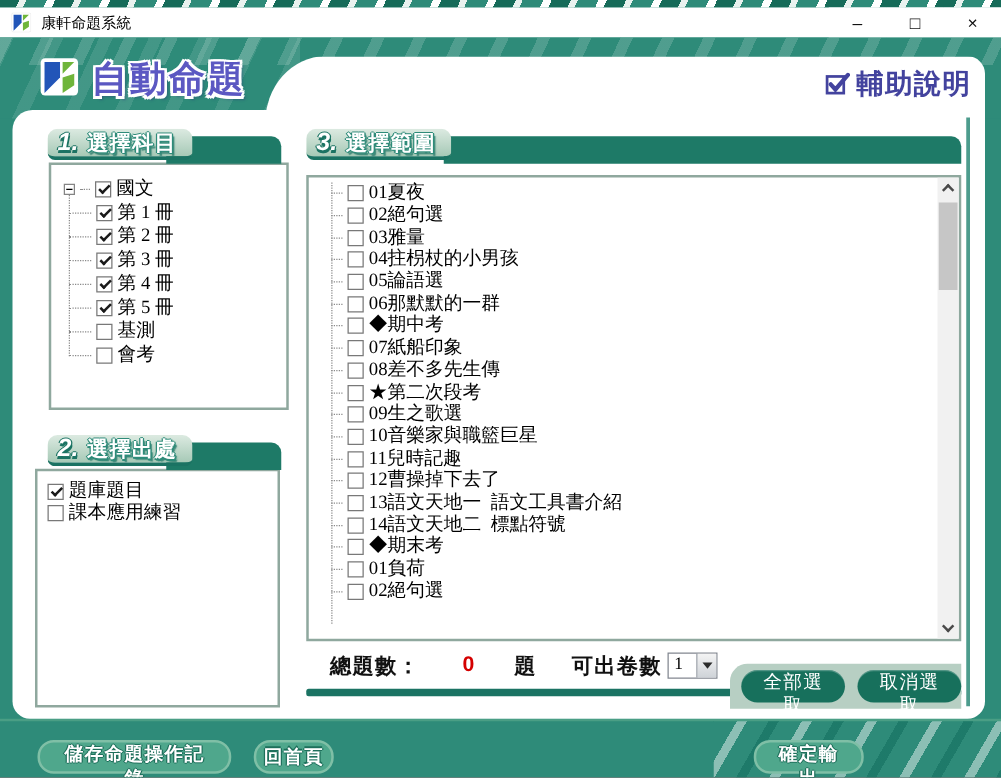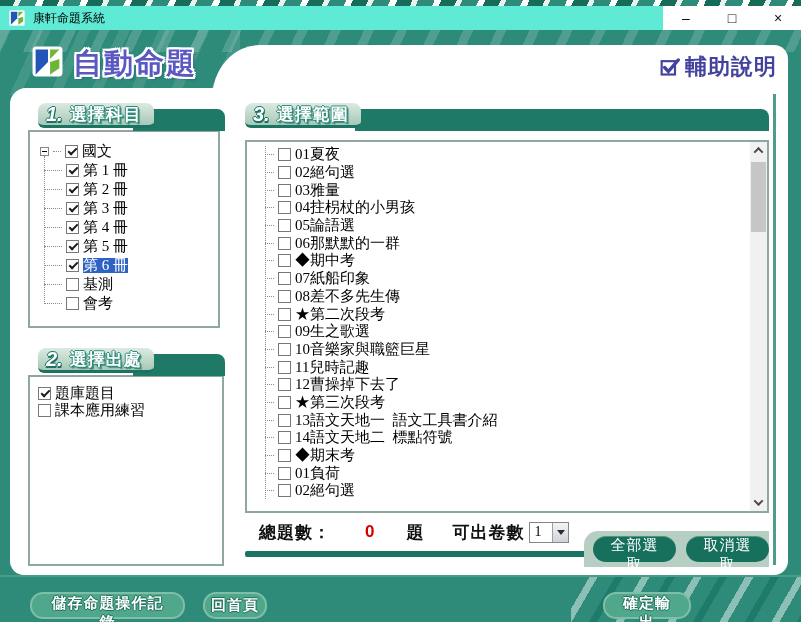--- a/index.html
+++ b/index.html
@@ -7,21 +7,21 @@
   #app {
     position:relative; width:801px; height:622px; overflow:hidden;
     background:#2E8B79; font-family:"Liberation Sans", sans-serif;
   }
   
   .top-strip {
     position:absolute; left:0; top:0; width:801px; height:6px;
     background:repeating-linear-gradient(115deg,#166B59 0 14px,#e9f2ef 14px 19px,#2E8B79 19px 34px,#ffffff 34px 40px);
   }
   .titlebar {
-    position:absolute; left:0; top:6px; width:801px; height:24px; background:#5eead4;
+    position:absolute; left:0; top:6px; width:801px; height:24px; background:#ffffff;
     display:flex; align-items:center;
   }
   .titlebar .app-icon { width:16px; height:16px; margin-left:9px; }
   .titlebar .title { font-size:12px; color:#000; margin-left:8px; flex:1; }
   .win-btn {
     width:46px; height:24px; display:flex; align-items:center; justify-content:center;
     font-size:14px; color:#111; background:#fff; border:none; cursor:default;
   }
   
   .header { position:absolute; left:0; top:30px; width:801px; height:65px; background:#2E8B79; overflow:hidden; }
@@ -65,21 +65,21 @@
   .banner .num {
     font-size:20px; font-weight:bold; font-style:italic; color:#fff;
     text-shadow:-1px 0 #1B7363,1px 0 #1B7363,0 -1px #1B7363,0 2px #1B7363,1px 2px #1B7363;
   }
   .banner .ttl {
     font-size:17px; font-weight:bold; color:#fff; letter-spacing:1px;
     text-shadow:-1px 0 #2E8B79,1px 0 #2E8B79,0 -1px #2E8B79,0 1px #2E8B79,1px 1px #2E8B79,2px 2px 1px rgba(27,115,99,.8);
   }
   
   .box { position:absolute; background:#fff; border:2px solid #8FA89E; z-index:2; overflow:hidden; }
-  #subject-box { left:28px; top:130px; width:192px; height:198px; }
+  #subject-box { left:39px; top:130px; width:192px; height:198px; }
   #source-box  { left:28px; top:375px; width:196px; height:191px; }
   #scope-box   { left:245px; top:140px; width:524px; height:373px; display:flex;padding-left:6px; }
   
   .row { display:flex; align-items:center; gap:4px; height:19px; }
   .lbl { font-family:"Liberation Serif", serif; font-size:15px; color:#000; white-space:pre; line-height:1; }
   .lbl.selected { background:#2E63C4; color:#fff; }
   .cb {
     position:relative; width:13px; height:13px; background:#fff;
     border:1px solid #787878; flex:none;
   }
@@ -114,21 +114,21 @@
   .scrollbar { width:17px; background:#F1F1F1; position:relative; flex:none; }
   .sb-btn { position:absolute; left:0; width:17px; height:17px; display:flex; align-items:center; justify-content:center; }
   .sb-up { top:0; } .sb-down { bottom:0; }
   .chev { width:7px; height:7px; border-left:2px solid #4a4a4a; border-top:2px solid #4a4a4a; }
   .sb-up .chev { transform:rotate(45deg) translate(1px,1px); }
   .sb-down .chev { transform:rotate(225deg) translate(1px,1px); }
   .sb-thumb { position:absolute; left:1px; width:15px; top:20px; height:70px; background:#C6C6C6; }
   
   .summary { position:absolute; left:245px; top:518px; width:524px; height:28px; display:flex; align-items:center; z-index:3; }
   .summary .t { font-size:17px; font-weight:bold; color:#111; letter-spacing:1px; }
-  .summary .total-label { margin-left:14px; }
+  .summary .total-label { margin-left:19px; }
   .summary .total-value { color:#D40000; margin-left:34px; font-size:17px; font-weight:bold; }
   .summary .unit { margin-left:32px; }
   .summary .papers-label { margin-left:28px; }
   .dropdown {
     margin-left:5px; width:40px; height:21px; border:1px solid #828790; background:#fff;
     display:flex; align-items:stretch;
   }
   .dropdown .val { flex:1; font-family:"Liberation Serif", serif; font-size:14px; padding:1px 0 0 4px; color:#000; }
   .dropdown .dd-btn {
     width:16px; background:linear-gradient(#f4f4f4,#cfd3d8); border-left:1px solid #9aa0a8;
@@ -244,25 +244,20 @@
             <span class="cb checked"></span>
             <span class="lbl">第 4 冊</span>
           </div>
           <div class="row tree-child">
             <span class="conn"></span>
             <span class="cb checked"></span>
             <span class="lbl">第 5 冊</span>
           </div>
           <div class="row tree-child">
             <span class="conn"></span>
-            <span class="cb checked"></span>
-            <span class="lbl selected">第 6 冊</span>
-          </div>
-          <div class="row tree-child">
-            <span class="conn"></span>
             <span class="cb"></span>
             <span class="lbl">基測</span>
           </div>
           <div class="row tree-child">
             <span class="conn"></span>
             <span class="cb"></span>
             <span class="lbl">會考</span>
           </div>
         </div>
       </div>
@@ -359,25 +354,20 @@
         </div>
         <div class="row scope-row">
           <span class="conn"></span>
           <span class="cb"></span>
           <span class="lbl">11兒時記趣</span>
         </div>
         <div class="row scope-row">
           <span class="conn"></span>
           <span class="cb"></span>
           <span class="lbl">12曹操掉下去了</span>
-        </div>
-        <div class="row scope-row">
-          <span class="conn"></span>
-          <span class="cb"></span>
-          <span class="lbl">★第三次段考</span>
         </div>
         <div class="row scope-row">
           <span class="conn"></span>
           <span class="cb"></span>
           <span class="lbl">13語文天地一  語文工具書介紹</span>
         </div>
         <div class="row scope-row">
           <span class="conn"></span>
           <span class="cb"></span>
           <span class="lbl">14語文天地二  標點符號</span>

